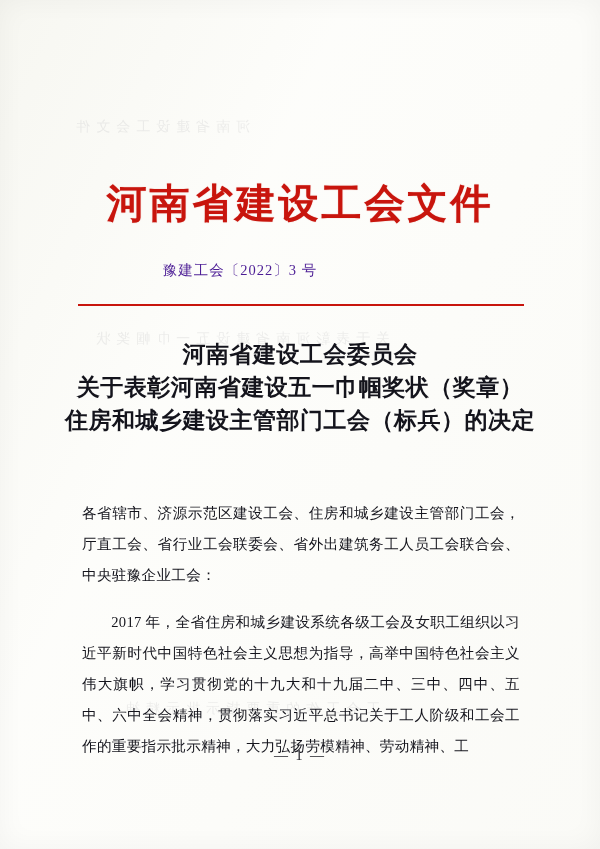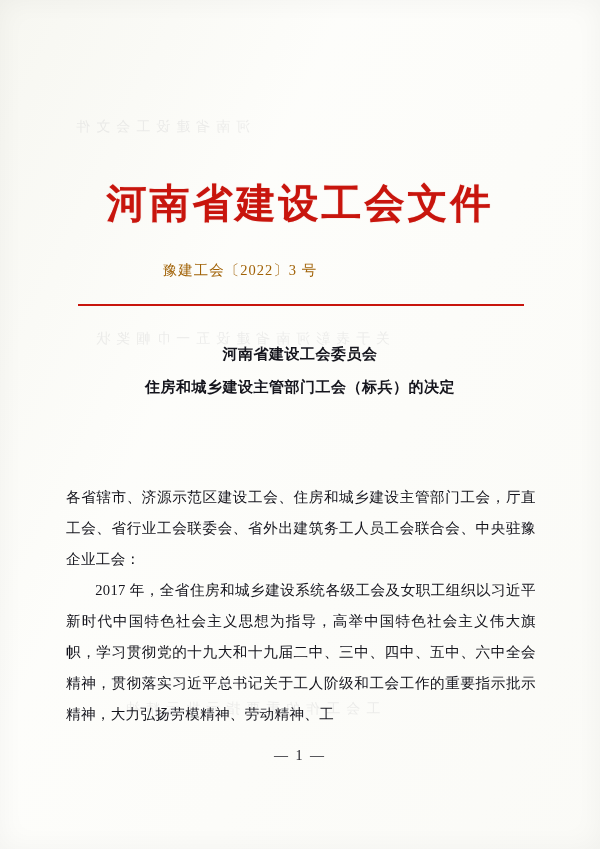--- a/index.html
+++ b/index.html
@@ -41,61 +41,61 @@
     letter-spacing: 3px;
     white-space: nowrap;
     text-shadow: 0 0 1px rgba(200,21,13,0.45);
   }
   .doc-number {
     position: absolute;
     top: 261px;
     left: 0;
     width: 480px;
     text-align: center;
-    color: #a16207;
+    color: #4c1d95;
     font-size: 14.5px;
     letter-spacing: 1px;
     white-space: nowrap;
   }
   .red-rule {
     position: absolute;
     top: 304px;
     left: 78px;
     width: 446px;
     height: 2px;
     background: #c8150d;
   }
   .title-block {
     position: absolute;
     top: 338px;
     left: 0;
     width: 600px;
     text-align: center;
     color: #14141c;
-    font-size: 15px;
+    font-size: 23px;
     font-weight: bold;
     line-height: 33px;
     letter-spacing: 0.5px;
   }
   .title-block div {
     white-space: nowrap;
   }
   .body-block {
     position: absolute;
     top: 482px;
     left: 66px;
     width: 470px;
     color: #14141c;
     font-size: 14.6px;
     line-height: 31px;
     letter-spacing: 0.3px;
     text-align: justify;
   }
   .body-block p {
-    margin: 0;
+    margin: 16px;
   }
   .body-block p.indent {
     text-indent: 2em;
   }
   .page-number {
     position: absolute;
     top: 748px;
     left: 0;
     width: 600px;
     text-align: center;
@@ -135,20 +135,21 @@
   <div class="ghost ghost-3">工会工作的重要指示批示精神</div>
 
   <div class="masthead">河南省建设工会文件</div>
 
   <div class="doc-number">豫建工会〔2022〕3 号</div>
 
   <div class="red-rule"></div>
 
   <div class="title-block">
     <div>河南省建设工会委员会</div>
+    <div>关于表彰河南省建设五一巾帼奖状（奖章）</div>
     <div>住房和城乡建设主管部门工会（标兵）的决定</div>
   </div>
 
   <div class="body-block">
     <p>各省辖市、济源示范区建设工会、住房和城乡建设主管部门工会，厅直工会、省行业工会联委会、省外出建筑务工人员工会联合会、中央驻豫企业工会：</p>
     <p class="indent">2017 年，全省住房和城乡建设系统各级工会及女职工组织以习近平新时代中国特色社会主义思想为指导，高举中国特色社会主义伟大旗帜，学习贯彻党的十九大和十九届二中、三中、四中、五中、六中全会精神，贯彻落实习近平总书记关于工人阶级和工会工作的重要指示批示精神，大力弘扬劳模精神、劳动精神、工</p>
   </div>
 
   <div class="page-number">— 1 —</div>
 

